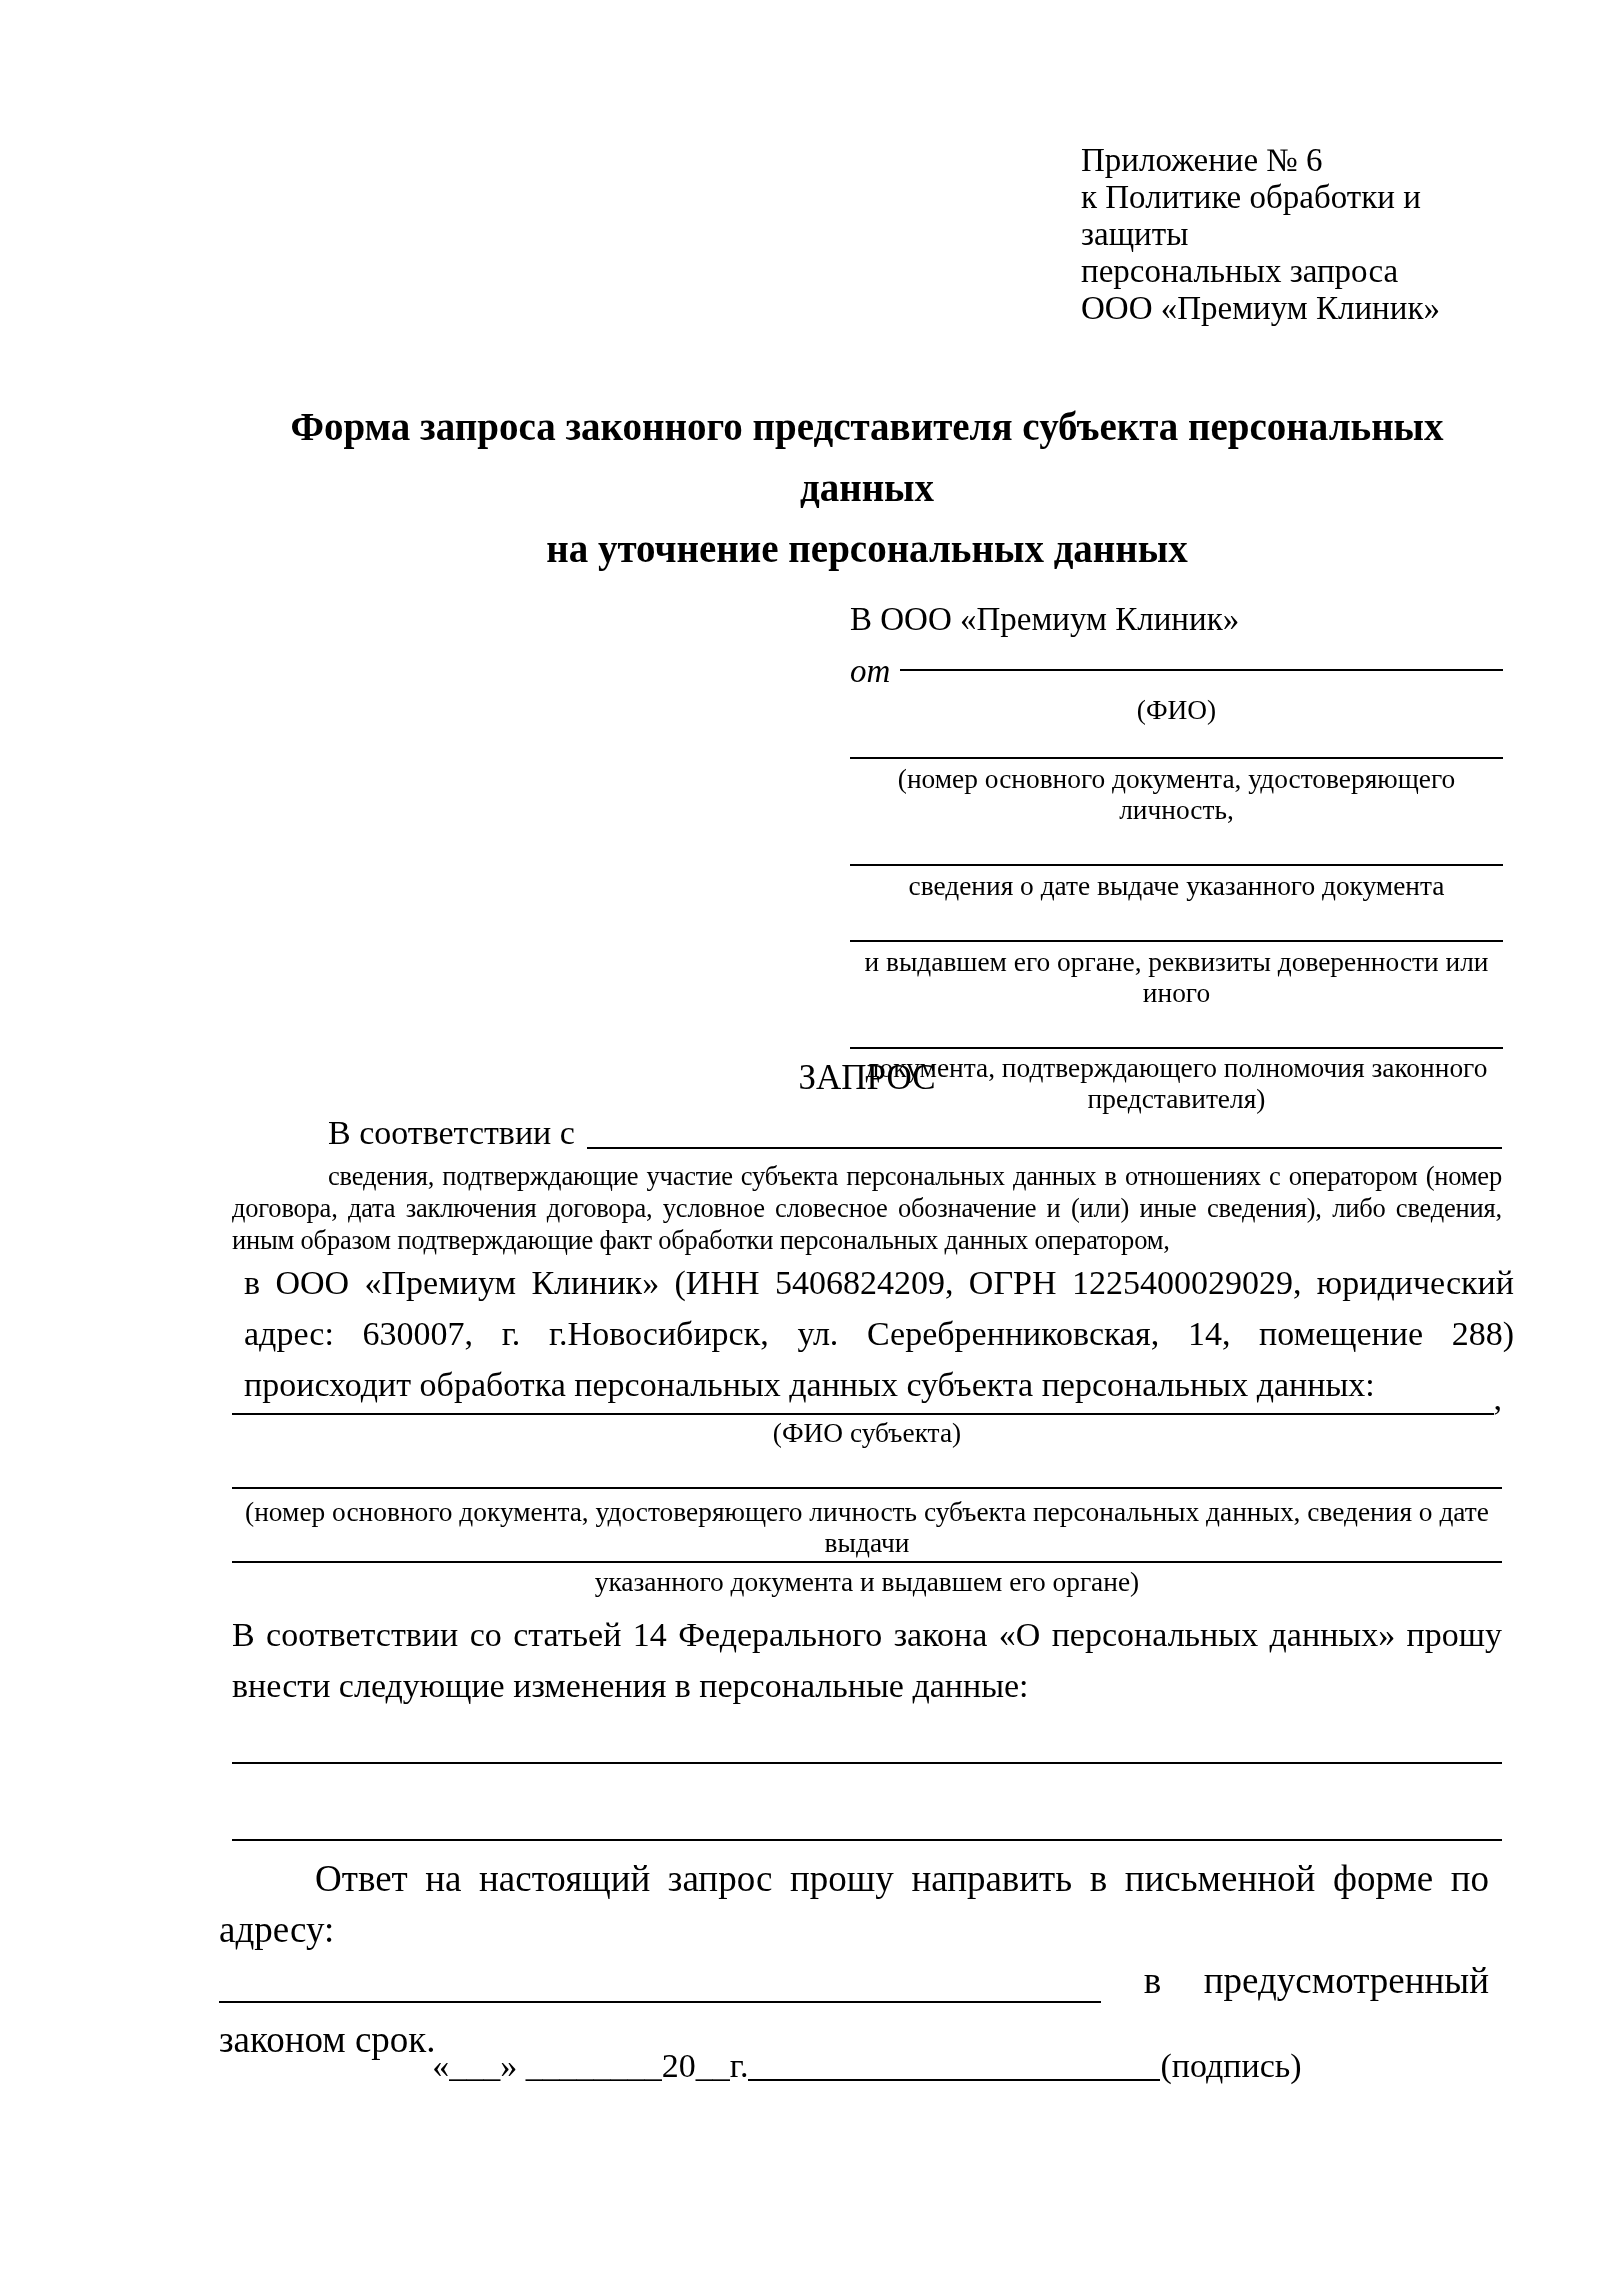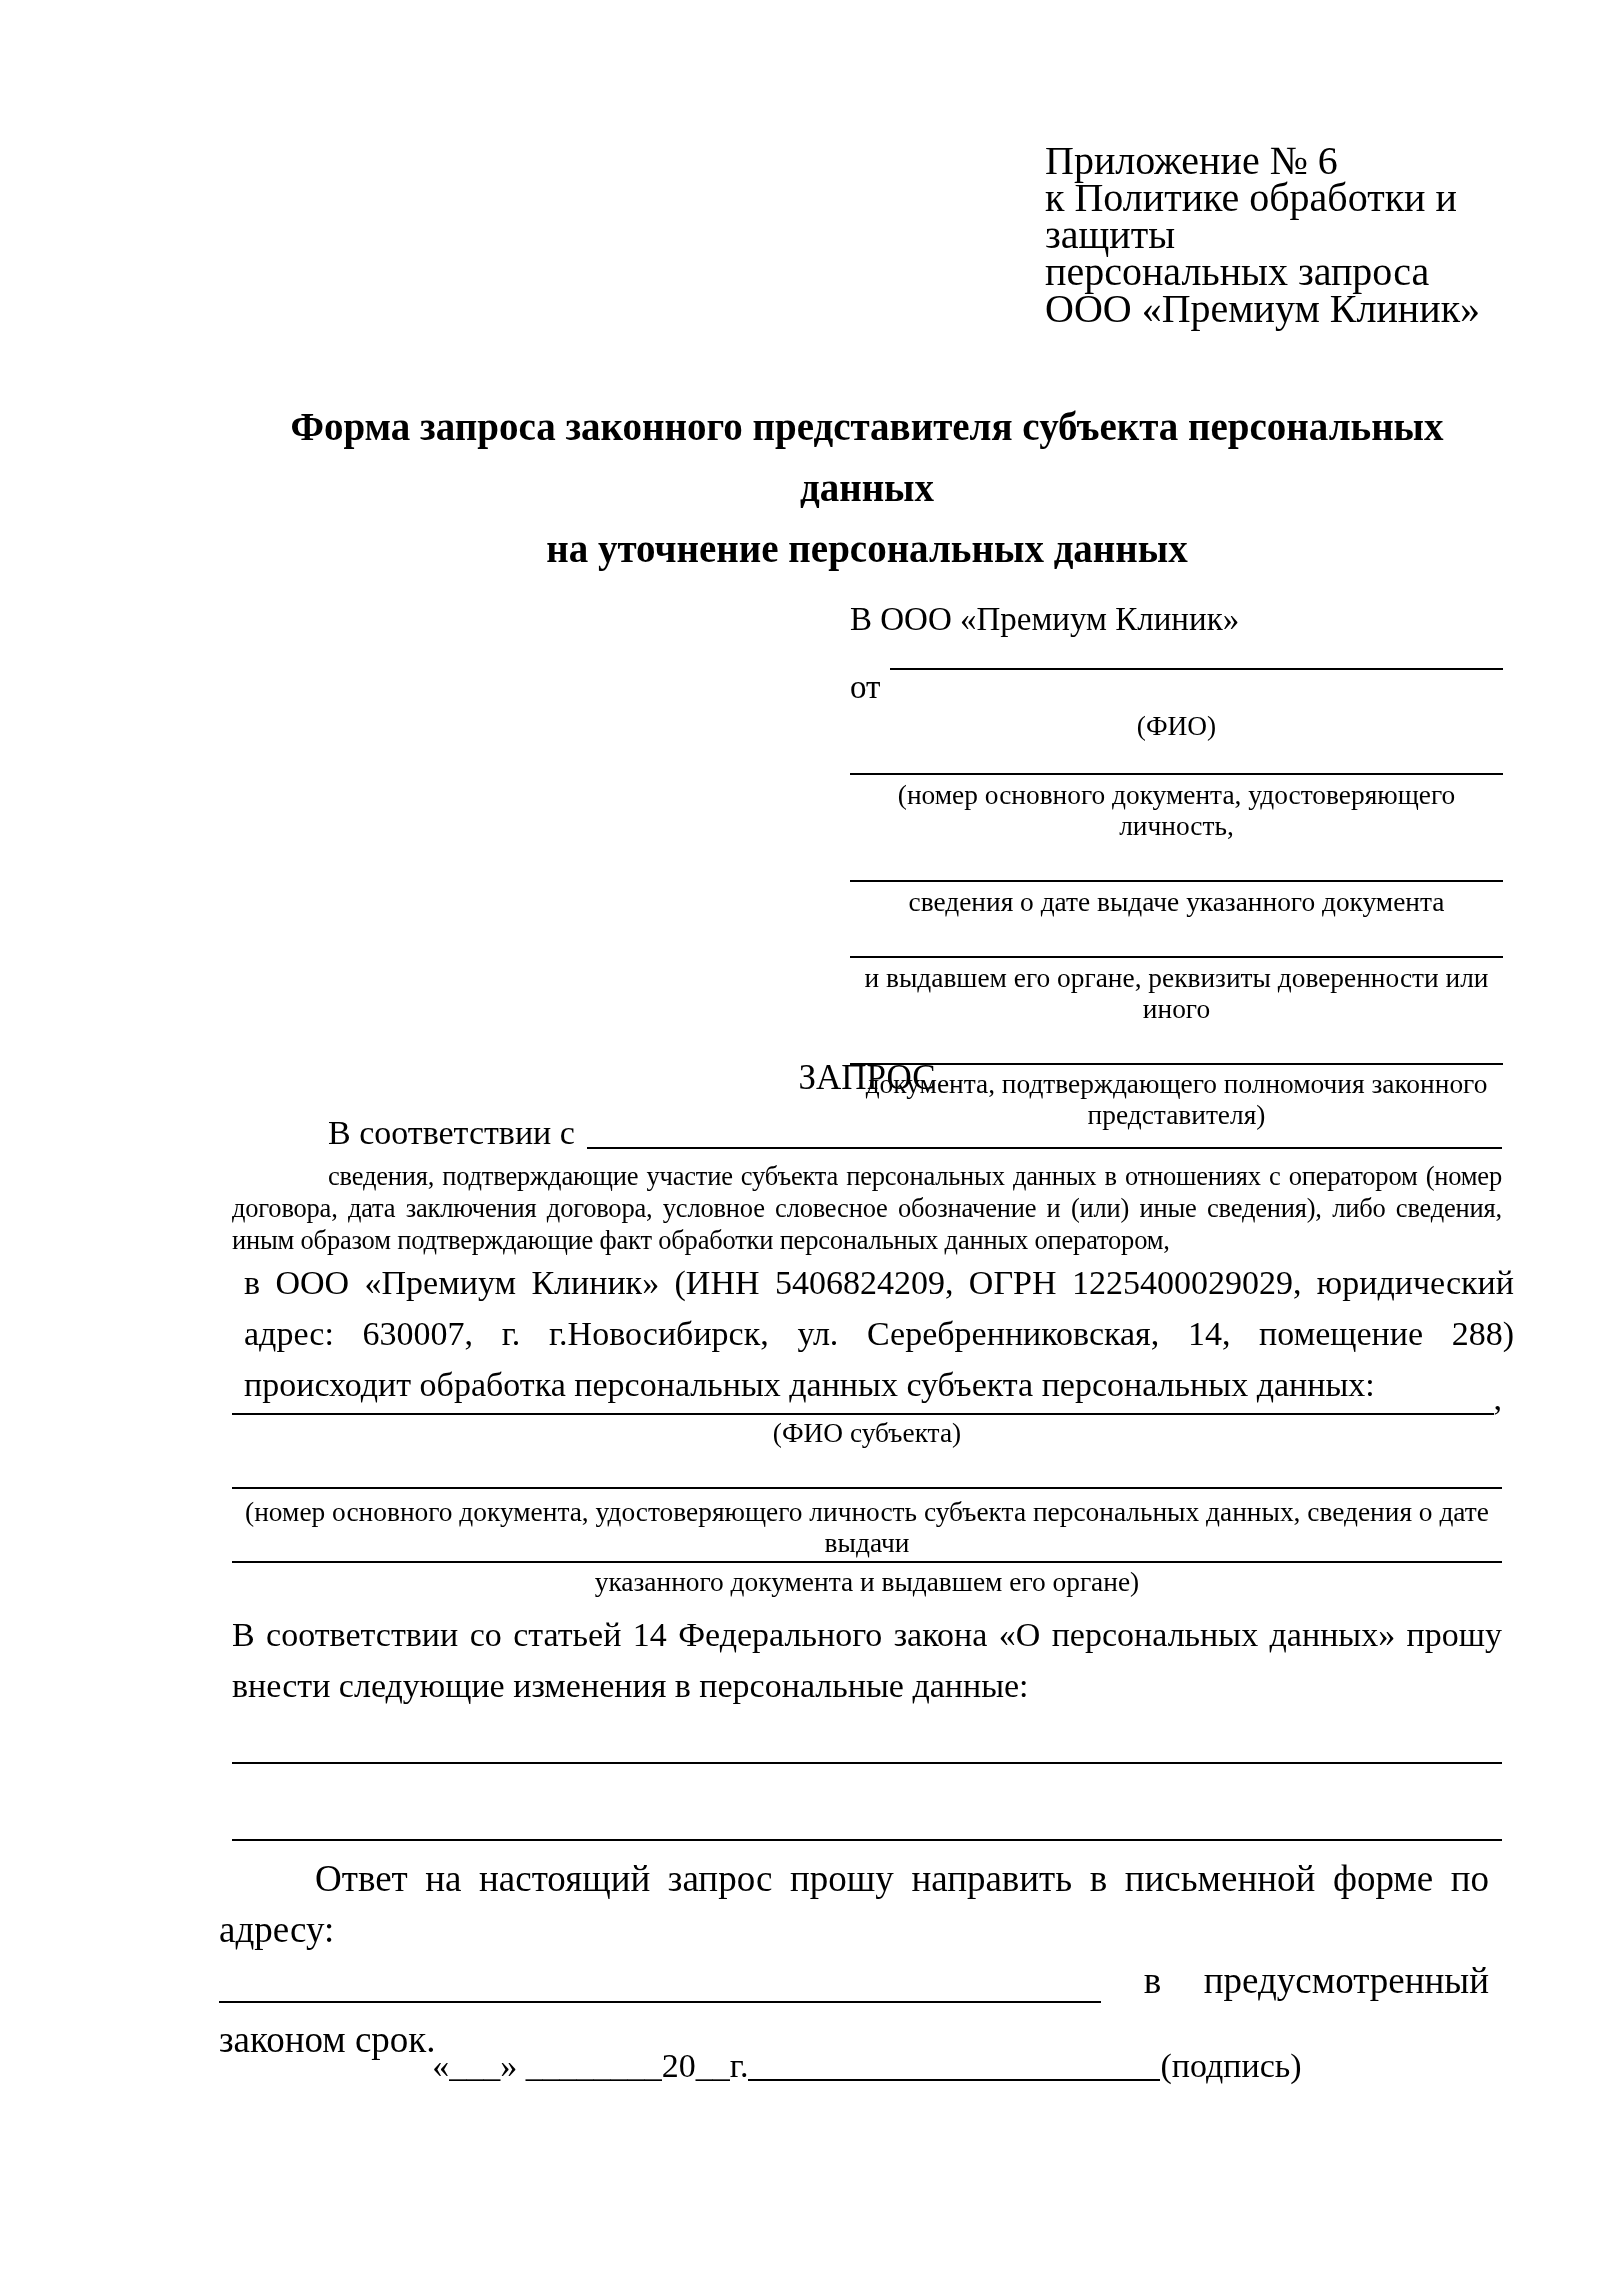--- a/index.html
+++ b/index.html
@@ -5,26 +5,26 @@
   html,body{margin:0;padding:0;background:#ffffff;}
   .page{
     position:relative;width:1621px;height:2293px;margin:0 auto;
     background:#ffffff;color:#000000;overflow:hidden;
     font-family:"Liberation Serif","DejaVu Serif",serif;
   }
   .abs{position:absolute;}
   .rule{border-bottom:2.9px solid #000;height:0;}
   .caption{font-size:27.4px;line-height:31px;text-align:center;}
 
-  #header-note{left:1045px;top:142px;width:451px;font-size:40px;line-height:37px;}
+  #header-note{left:1081px;top:142px;width:451px;font-size:33px;line-height:37px;}
 
   #doc-title{left:232px;top:396px;width:1270px;text-align:center;font-weight:700;font-size:39px;line-height:61px;}
 
   #addressee{left:850px;top:600px;width:653px;font-size:33px;line-height:39px;}
-  #addressee .from-row{display:flex;align-items:flex-start;margin-top:29px;height:39px;}
+  #addressee .from-row{display:flex;align-items:center;margin-top:13px;height:39px;font-style:italic;}
   #addressee .from-row .rule{flex:1;margin-left:9.8px;margin-bottom:2.9px;}
   #addressee .fio-cap{margin-top:3.9px;}
   .blank-group{margin-top:38px;}
   .blank-group.first{margin-top:31px;}
   .blank-group .caption{margin-top:4.9px;}
 
   #zapros{left:232px;top:1057px;width:1270px;text-align:center;font-size:35px;line-height:41px;}
 
   #accordance{left:232px;top:1111px;width:1270px;display:flex;align-items:flex-end;height:41px;font-size:34px;}
   #accordance .label{margin-left:96px;white-space:nowrap;}

